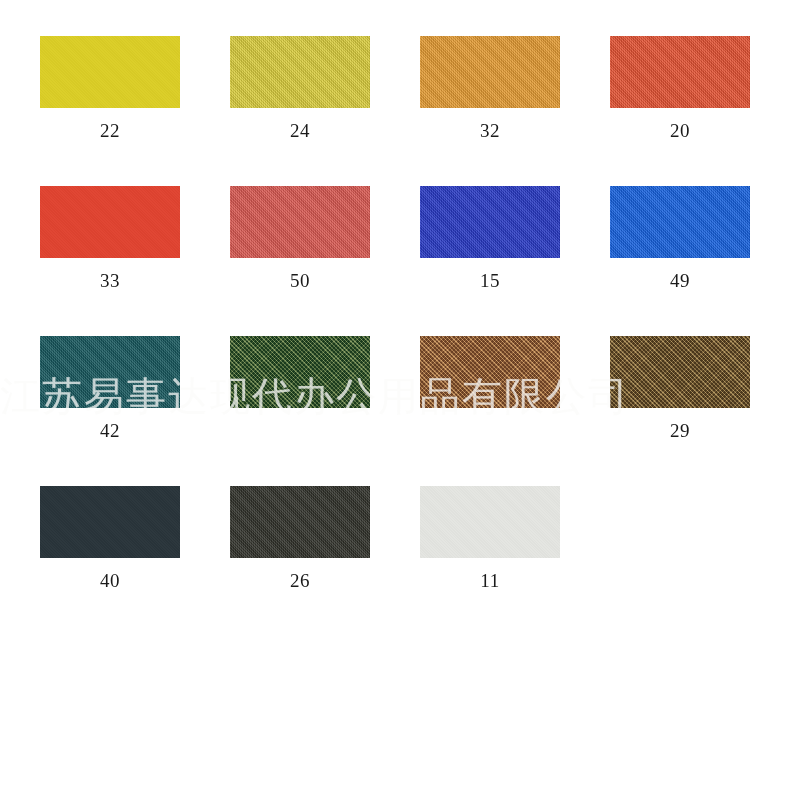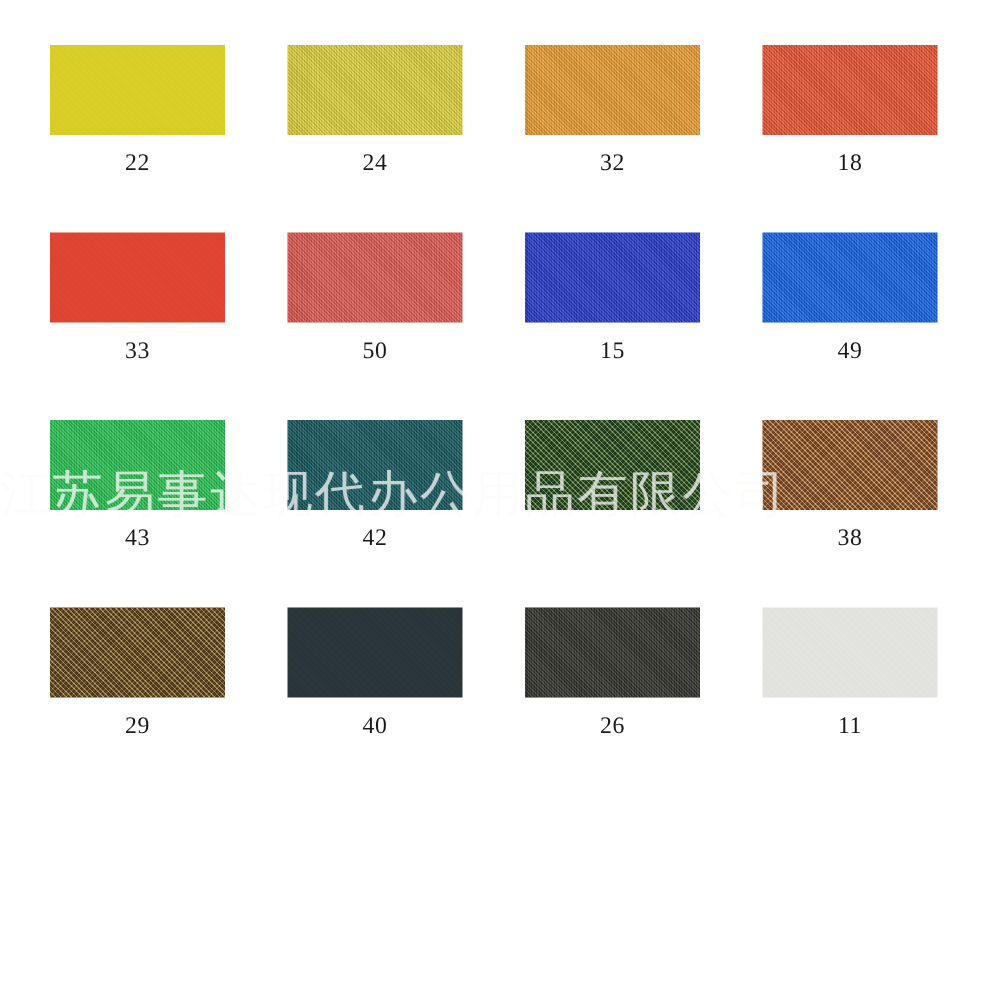--- a/index.html
+++ b/index.html
@@ -146,52 +146,47 @@
       <div class="swatch-cell">
         <div class="swatch-chip texture-speckle" style="background-color: rgb(217, 204, 60);"></div>
         <div class="swatch-label">24</div>
       </div>
       <div class="swatch-cell">
         <div class="swatch-chip texture-speckle" style="background-color: rgb(227, 154, 50);"></div>
         <div class="swatch-label">32</div>
       </div>
       <div class="swatch-cell">
         <div class="swatch-chip texture-speckle" style="background-color: rgb(227, 81, 50);"></div>
-        <div class="swatch-label">18</div>
+        <div class="swatch-label">20</div>
       </div>
       <div class="swatch-cell">
         <div class="swatch-chip texture-flat" style="background-color: rgb(224, 67, 48);"></div>
         <div class="swatch-label">33</div>
       </div>
       <div class="swatch-cell">
         <div class="swatch-chip texture-speckle" style="background-color: rgb(216, 87, 80);"></div>
         <div class="swatch-label">50</div>
       </div>
       <div class="swatch-cell">
         <div class="swatch-chip texture-speckle" style="background-color: rgb(39, 56, 196);"></div>
         <div class="swatch-label">15</div>
       </div>
       <div class="swatch-cell">
         <div class="swatch-chip texture-speckle" style="background-color: rgb(21, 96, 222);"></div>
         <div class="swatch-label">49</div>
       </div>
       <div class="swatch-cell">
-        <div class="swatch-chip texture-speckle" style="background-color: rgb(40, 188, 80);"></div>
-        <div class="swatch-label">43</div>
-      </div>
-      <div class="swatch-cell">
         <div class="swatch-chip texture-speckle" style="background-color: rgb(21, 86, 92);"></div>
         <div class="swatch-label">42</div>
       </div>
       <div class="swatch-cell">
         <div class="swatch-chip texture-coarse" style="background-color: rgb(43, 97, 48);"></div>
       </div>
       <div class="swatch-cell">
         <div class="swatch-chip texture-coarse" style="background-color: rgb(176, 106, 60);"></div>
-        <div class="swatch-label">38</div>
       </div>
       <div class="swatch-cell">
         <div class="swatch-chip texture-coarse" style="background-color: rgb(122, 90, 46);"></div>
         <div class="swatch-label">29</div>
       </div>
       <div class="swatch-cell">
         <div class="swatch-chip texture-flat" style="background-color: rgb(41, 52, 58);"></div>
         <div class="swatch-label">40</div>
       </div>
       <div class="swatch-cell">

